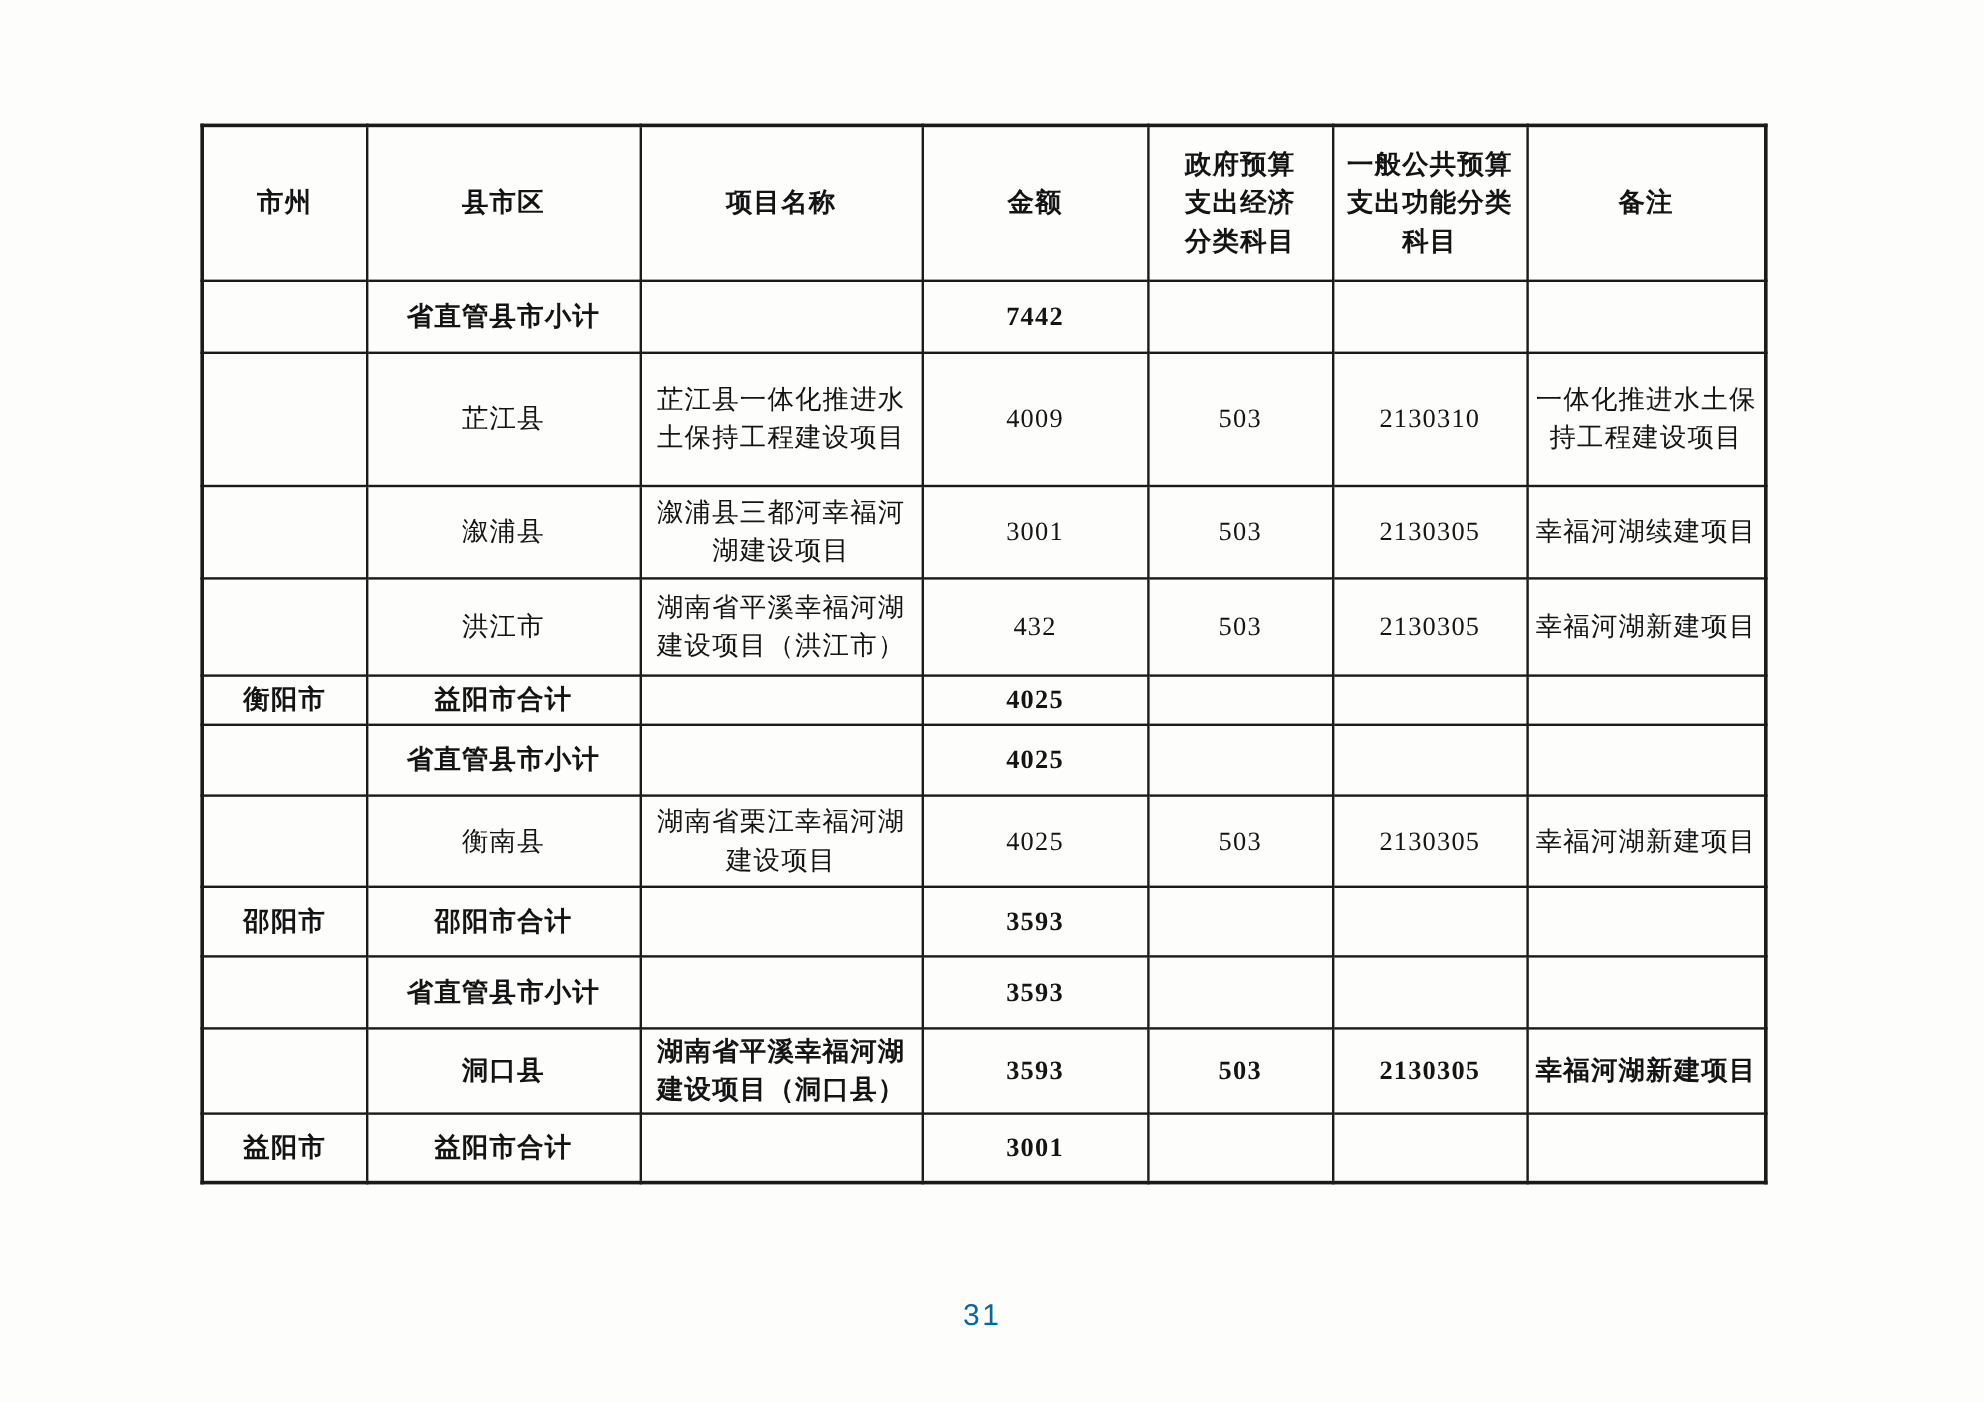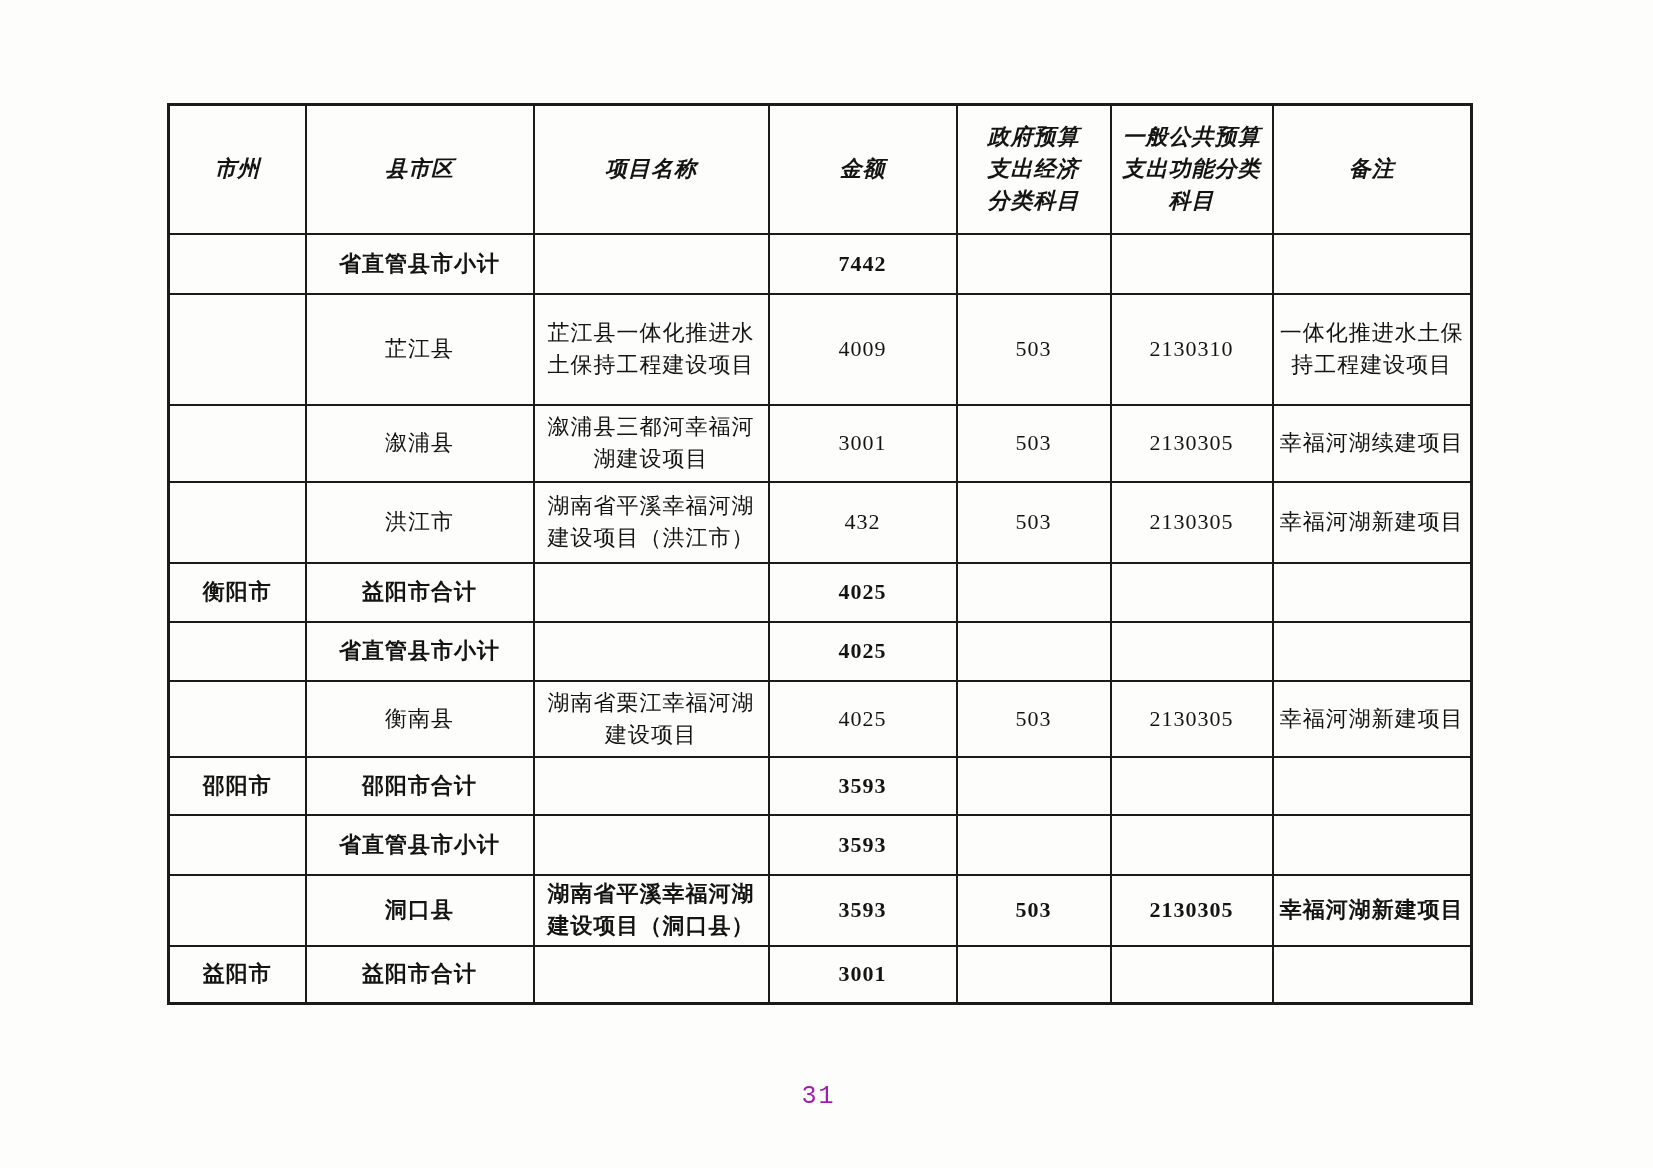--- a/index.html
+++ b/index.html
@@ -31,43 +31,43 @@
     vertical-align: middle;
     text-align: center;
     font-size: 22px;
     letter-spacing: 1px;
     line-height: 1.45;
     padding: 2px 4px;
     overflow: hidden;
   }
   table.budget-table thead tr { height: 129px; }
   table.budget-table th { font-weight: bold; }
-  .hdr-inner { display: inline-block; font-style: italic; }
+  .hdr-inner { display: inline-block; }
   .hdr-econ { width: 98px; }
   .hdr-func { width: 142px; }
   td.col-project {
     text-align: left;
     padding: 2px 6px;
   }
   td.col-amount, td.col-econ, td.col-func {
     font-size: 23px;
     letter-spacing: 0.5px;
     font-family: "Liberation Serif", "DejaVu Serif", serif;
   }
   td.bold { font-weight: bold; margin-left: 18px; }
   .page-number {
     position: absolute;
     left: 167px;
     width: 1303px;
     top: 1082px;
     text-align: center;
     font-size: 25px;
     letter-spacing: 2px;
-    color: #a21caf;
-    font-family: Liberation Mono, monospace;
+    color: #0369a1;
+    font-family: Liberation Sans, sans-serif;
   }
 </style>
 </head>
 <body>
 
 <div class="page">
 
   <table class="budget-table">
     <colgroup>
       <col style="width:137px">
@@ -119,21 +119,21 @@
         </tr>
         <tr style="height: 81px; border-radius: 12px;">
           <td class="col-shi"></td>
           <td class="col-xian">洪江市</td>
           <td class="col-project">湖南省平溪幸福河湖建设项目（洪江市）</td>
           <td class="col-amount">432</td>
           <td class="col-econ">503</td>
           <td class="col-func">2130305</td>
           <td class="col-remark">幸福河湖新建项目</td>
         </tr>
-        <tr style="height: 59px;">
+        <tr style="height: 41px;">
           <td class="col-shi bold">衡阳市</td>
           <td class="col-xian bold">益阳市合计</td>
           <td class="col-project bold"></td>
           <td class="col-amount bold">4025</td>
           <td class="col-econ bold"></td>
           <td class="col-func bold"></td>
           <td class="col-remark bold"></td>
         </tr>
         <tr style="height: 59px;">
           <td class="col-shi bold"></td>

